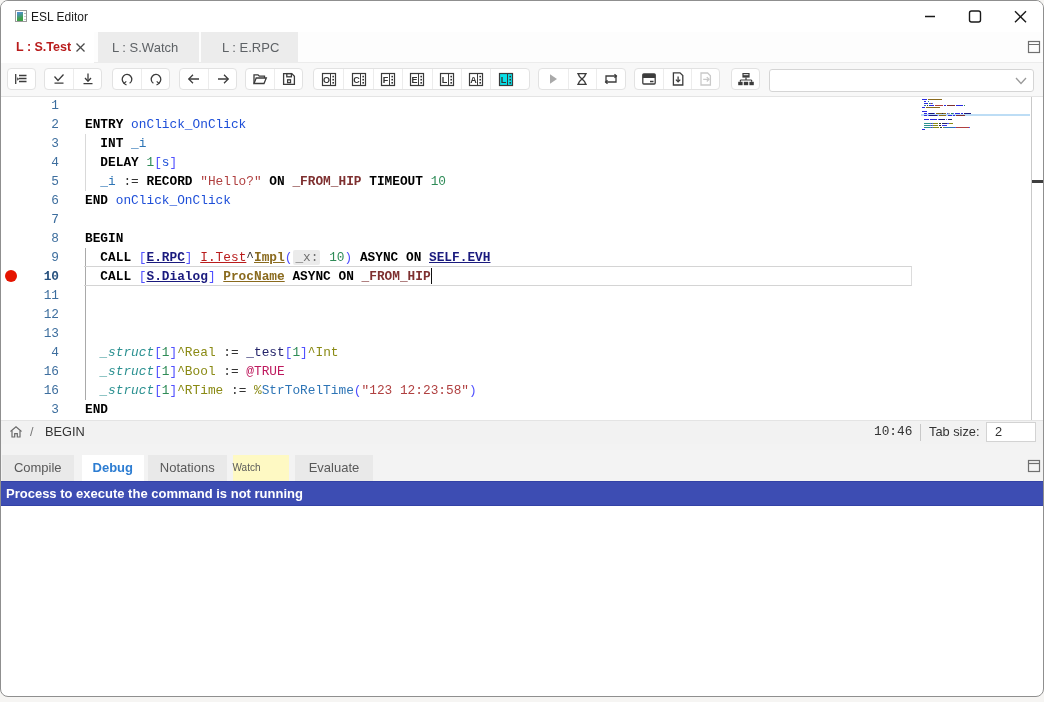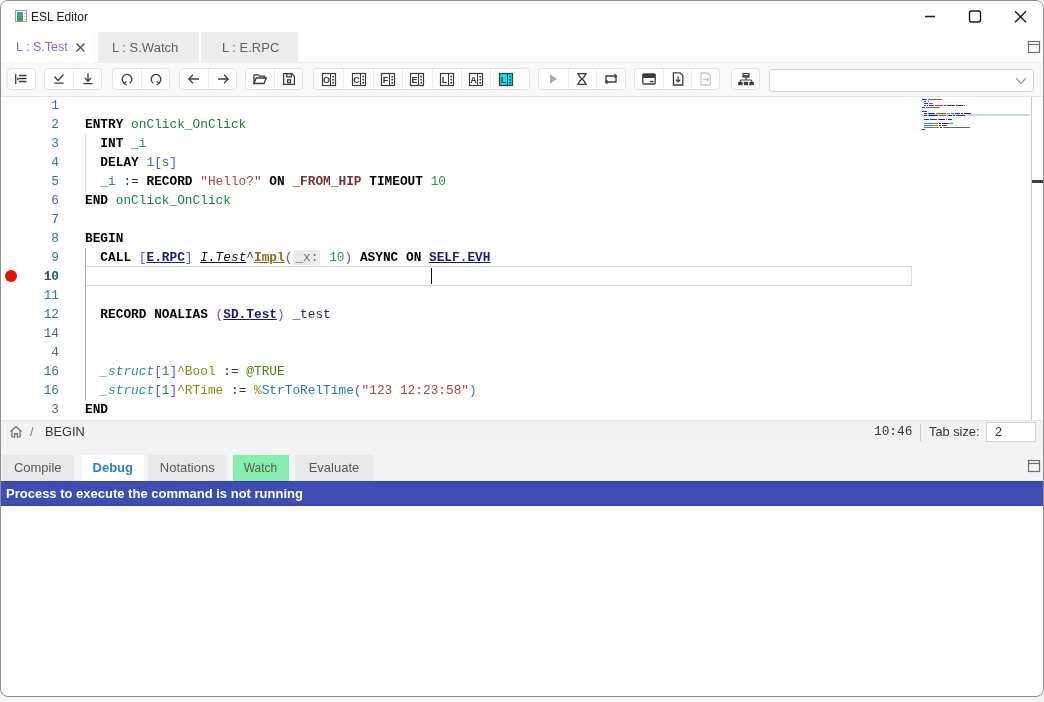--- a/index.html
+++ b/index.html
@@ -1,32 +1,32 @@
 <!DOCTYPE html>
 <html><head><meta charset="utf-8"><style>
 *{margin:0;padding:0;box-sizing:border-box}
 html,body{width:1044px;height:702px;background:#f6f5f3;font-family:"Liberation Sans",sans-serif;overflow:hidden}
 #win{position:absolute;left:0;top:0;width:1044px;height:697px;background:#fff;border:1px solid #8f8f8f;border-radius:8px;overflow:hidden}
 .abs{position:absolute}
 
 .k{color:#000000;font-weight:bold}
 .b{color:#5151ff}
 .n{color:#1a1a7e;font-weight:bold;text-decoration:underline}
-.br{color:#15803d}
-.bri{color:#0f172a;font-style:italic;text-decoration:underline}
+.br{color:#1d4ed8}
+.bri{color:#b91c1c;text-decoration:underline}
 .brb{color:#8a6a1e;font-weight:bold;text-decoration:underline}
 .s{color:#b04040}
 .m{color:#7e3030;font-weight:bold}
 .st{color:#2e75b6}
 .o{color:#8a8a14}
 .t{color:#2a9090;font-style:italic}
 .g{color:#2e8b57}
 .dn{color:#24246a}
 .bk{color:#333}
-.at{color:#4d7c0f}
+.at{color:#be185d}
 .h{background:#ebebeb;color:#6f6f6f;border-radius:2px;padding:0 2px;margin:0 1px}
 .cl{position:absolute;left:84px;height:19px;line-height:19px;font-family:"Liberation Mono",monospace;font-size:12.8px;white-space:pre;color:#222}
 .ln{position:absolute;left:28px;width:30px;height:19px;line-height:19px;font-family:"Liberation Mono",monospace;font-size:12.8px;text-align:right;color:#3d6e9e}
 .lna{color:#27517e;font-weight:bold}
 
 .tbg{position:absolute;top:67px;height:22px;background:#fff;border:1px solid #e2e2e2;border-radius:4px;display:flex}
 .tbtn{height:100%;display:flex;align-items:center;justify-content:center}
 .tbtn+.tbtn{border-left:1px solid #ececec}
 .ticon{stroke:#3c3c3c;fill:none;stroke-width:1.3}
 </style></head><body>
@@ -40,21 +40,21 @@
 </div>
 <div class="abs" style="left:30px;top:9px;font-size:12px;color:#1a1a1a">ESL Editor</div>
 <svg class="abs" style="left:900px;top:0" width="140" height="31" viewBox="0 0 140 31">
       <line x1="24" y1="15.5" x2="34" y2="15.5" stroke="#1a1a1a" stroke-width="1.4"></line>
       <rect x="68.5" y="10" width="11" height="11" rx="2" fill="none" stroke="#1a1a1a" stroke-width="1.4"></rect>
       <line x1="114" y1="10.2" x2="125" y2="21.2" stroke="#1a1a1a" stroke-width="1.4"></line>
       <line x1="125" y1="10.2" x2="114" y2="21.2" stroke="#1a1a1a" stroke-width="1.4"></line>
     </svg>
 <div class="abs" style="left:0;top:31px;width:1042px;height:31px;background:#fdfdfd;border-bottom:1px solid #ececec"></div>
 <div class="abs" style="left:0;top:31px;width:93px;height:31px;background:#fff"></div>
-<div class="abs" style="left:15px;top:31px;height:31px;line-height:31px;font-size:12.5px;font-weight:normal;color:#8b5cf6">L : S.Test</div>
+<div class="abs" style="left:15px;top:31px;height:31px;line-height:31px;font-size:12.5px;font-weight:bold;color:#b91c1c">L : S.Test</div>
 <svg class="abs" style="left:73px;top:40px" width="13" height="13" viewBox="0 0 13 13">
       <line x1="2.5" y1="2.5" x2="10.5" y2="10.5" stroke="#4a4a4a" stroke-width="1.2"></line>
       <line x1="10.5" y1="2.5" x2="2.5" y2="10.5" stroke="#4a4a4a" stroke-width="1.2"></line>
     </svg>
 <div class="abs" style="left:97px;top:31px;width:101px;height:31px;background:#ececec"></div>
 <div class="abs" style="left:111px;top:31px;height:31px;line-height:31px;font-size:13px;color:#5e6266">L : S.Watch</div>
 <div class="abs" style="left:200px;top:31px;width:97px;height:31px;background:#ececec"></div>
 <div class="abs" style="left:221px;top:31px;height:31px;line-height:31px;font-size:13px;color:#5e6266">L : E.RPC</div>
 <svg class="abs" style="left:1026px;top:39px" width="14" height="14" viewBox="0 0 14 14">
       <rect x="1.5" y="1.5" width="11" height="11" fill="none" stroke="#6f6f6f" stroke-width="1.2"></rect>
@@ -275,33 +275,34 @@
 <div class="ln" style="top:133px">3</div>
 <div class="ln" style="top:152px">4</div>
 <div class="ln" style="top:171px">5</div>
 <div class="ln" style="top:190px">6</div>
 <div class="ln" style="top:209px">7</div>
 <div class="ln" style="top:228px">8</div>
 <div class="ln" style="top:247px">9</div>
 <div class="ln lna" style="top:266px">10</div>
 <div class="ln" style="top:285px">11</div>
 <div class="ln" style="top:304px">12</div>
-<div class="ln" style="top:323px">14</div>
+<div class="ln" style="top:323px">13</div>
 <div class="ln" style="top:342px">4</div>
 <div class="ln" style="top:361px">16</div>
 <div class="ln" style="top:380px">16</div>
 <div class="ln" style="top:399px">3</div>
 <div class="cl" style="top:114px"><span class="k">ENTRY</span> <span class="br">onClick_OnClick</span></div>
 <div class="cl" style="top:133px">  <span class="k">INT</span> <span class="st">_i</span></div>
 <div class="cl" style="top:152px">  <span class="k">DELAY</span> <span class="g">1</span><span class="b">[</span><span class="br">s</span><span class="b">]</span></div>
 <div class="cl" style="top:171px">  <span class="st">_i</span> <span class="bk">:=</span> <span class="k">RECORD</span> <span class="s">"Hello?"</span> <span class="k">ON</span> <span class="m">_FROM_HIP</span> <span class="k">TIMEOUT</span> <span class="g">10</span></div>
 <div class="cl" style="top:190px"><span class="k">END</span> <span class="br">onClick_OnClick</span></div>
 <div class="cl" style="top:228px"><span class="k">BEGIN</span></div>
 <div class="cl" style="top:247px">  <span class="k">CALL</span> <span class="b">[</span><span class="n">E.RPC</span><span class="b">]</span> <span class="bri">I.Test</span><span class="bk">^</span><span class="brb">Impl</span><span class="b">(</span><span class="h">_x:</span> <span class="g">10</span><span class="b">)</span> <span class="k">ASYNC</span> <span class="k">ON</span> <span class="n">SELF.EVH</span></div>
-<div class="cl" style="top:304px">  <span class="k">RECORD</span> <span class="k">NOALIAS</span> <span class="b">(</span><span class="n">SD.Test</span><span class="b">)</span> <span class="dn">_test</span></div>
+<div class="cl" style="top:266px">  <span class="k">CALL</span> <span class="b">[</span><span class="n">S.Dialog</span><span class="b">]</span> <span class="brb">ProcName</span> <span class="k">ASYNC</span> <span class="k">ON</span> <span class="m">_FROM_HIP</span></div>
+<div class="cl" style="top:342px">  <span class="t">_struct</span><span class="b">[</span><span class="g">1</span><span class="b">]</span><span class="o">^Real</span> <span class="bk">:=</span> <span class="dn">_test</span><span class="b">[</span><span class="g">1</span><span class="b">]</span><span class="o">^Int</span></div>
 <div class="cl" style="top:361px">  <span class="t">_struct</span><span class="b">[</span><span class="g">1</span><span class="b">]</span><span class="o">^Bool</span> <span class="bk">:=</span> <span class="at">@TRUE</span></div>
 <div class="cl" style="top:380px">  <span class="t">_struct</span><span class="b">[</span><span class="g">1</span><span class="b">]</span><span class="o">^RTime</span> <span class="bk">:=</span> <span class="o">%</span><span class="st">StrToRelTime</span><span class="b">(</span><span class="s">"123 12:23:58"</span><span class="b">)</span></div>
 <div class="cl" style="top:399px"><span class="k">END</span></div>
 <div class="abs" style="left:429.5px;top:267px;width:1.6px;height:16px;background:#111"></div>
 <div class="abs" style="left:920px;top:112.6px;width:109px;height:2.8px;background:#bdddf5"></div>
 <div style="position:absolute;left:920.8px;top:98px;width:4.8px;height:1px;background:#2a2ae0"></div>
 <div style="position:absolute;left:926.5px;top:98px;width:14.2px;height:1px;background:#8a6a1e"></div>
 <div style="position:absolute;left:922.7px;top:100px;width:2.8px;height:1px;background:#2a2ae0"></div>
 <div style="position:absolute;left:926.5px;top:100px;width:1.9px;height:1px;background:#2e75b6"></div>
 <div style="position:absolute;left:922.7px;top:102px;width:4.8px;height:1px;background:#2a2ae0"></div>
@@ -389,21 +390,21 @@
 <div class="abs" style="left:44px;top:419px;height:24px;line-height:24px;font-size:12.8px;color:#333">BEGIN</div>
 <div class="abs" style="left:873px;top:419px;height:24px;line-height:24px;font-family:'Liberation Mono',monospace;font-size:12.8px;color:#333">10:46</div>
 <div class="abs" style="left:919px;top:423px;width:1px;height:17px;background:#c8c8c8"></div>
 <div class="abs" style="left:928px;top:419px;height:24px;line-height:24px;font-size:12.8px;color:#333">Tab size:</div>
 <div class="abs" style="left:985px;top:421px;width:50px;height:20px;background:#fff;border:1px solid #d3d3d3"></div>
 <div class="abs" style="left:994px;top:421px;height:20px;line-height:20px;font-size:12.8px;color:#333">2</div>
 <div class="abs" style="left:0;top:443px;width:1042px;height:37px;background:#f3f3f3"></div>
 <div class="abs" style="left:1px;top:454px;width:71.5px;height:26px;background:#e9e9e9;text-align:center;line-height:26px;font-size:13px;color:#595959">Compile</div>
 <div class="abs" style="left:80.5px;top:454px;width:62.5px;height:26px;background:#fff;text-align:center;line-height:26px;font-size:13px;font-weight:bold;color:#2d7dd2">Debug</div>
 <div class="abs" style="left:147px;top:454px;width:78.5px;height:26px;background:#e9e9e9;text-align:center;line-height:26px;font-size:13px;color:#595959">Notations</div>
-<div class="abs" style="left:231.5px;top:454px;width:56px;height:26px;background:#86efac;text-align:center;line-height:26px;font-size:12px;color:#595959">Watch</div>
+<div class="abs" style="left:231.5px;top:454px;width:56px;height:26px;background:#fef9c3;text-align:left;line-height:26px;font-size:10px;color:#595959">Watch</div>
 <div class="abs" style="left:294px;top:454px;width:78px;height:26px;background:#e9e9e9;text-align:center;line-height:26px;font-size:13px;color:#595959">Evaluate</div>
 <svg class="abs" style="left:1026px;top:458px" width="14" height="14" viewBox="0 0 14 14">
       <rect x="1.5" y="1.5" width="11" height="11" fill="none" stroke="#6f6f6f" stroke-width="1.2"></rect>
       <line x1="1.5" y1="4.5" x2="12.5" y2="4.5" stroke="#6f6f6f" stroke-width="1.2"></line>
     </svg>
 <div class="abs" style="left:0;top:480px;width:1042px;height:25px;background:#3d4db3;border-top:1px solid #3342a6;border-bottom:1px solid #3342a6"></div>
 <div class="abs" style="left:5px;top:480px;height:25px;line-height:25px;font-size:13px;font-weight:bold;color:#fff">Process to execute the command is not running</div>
 </div>
 
 </body></html>

